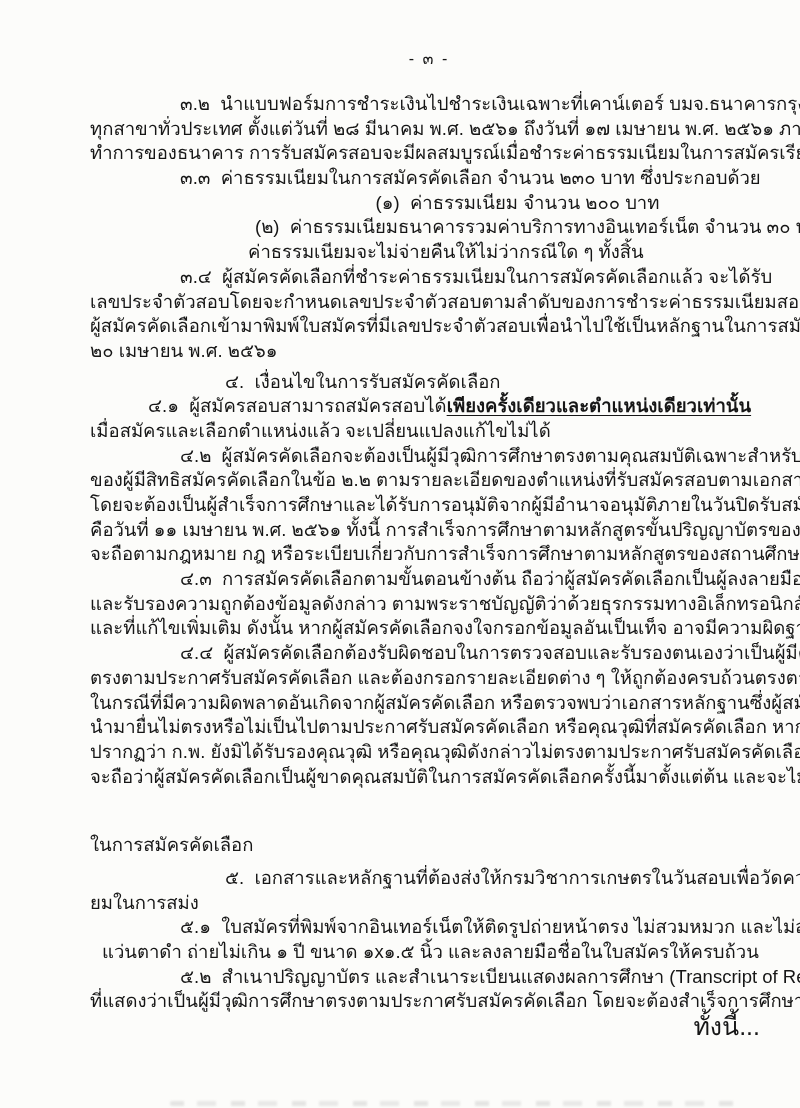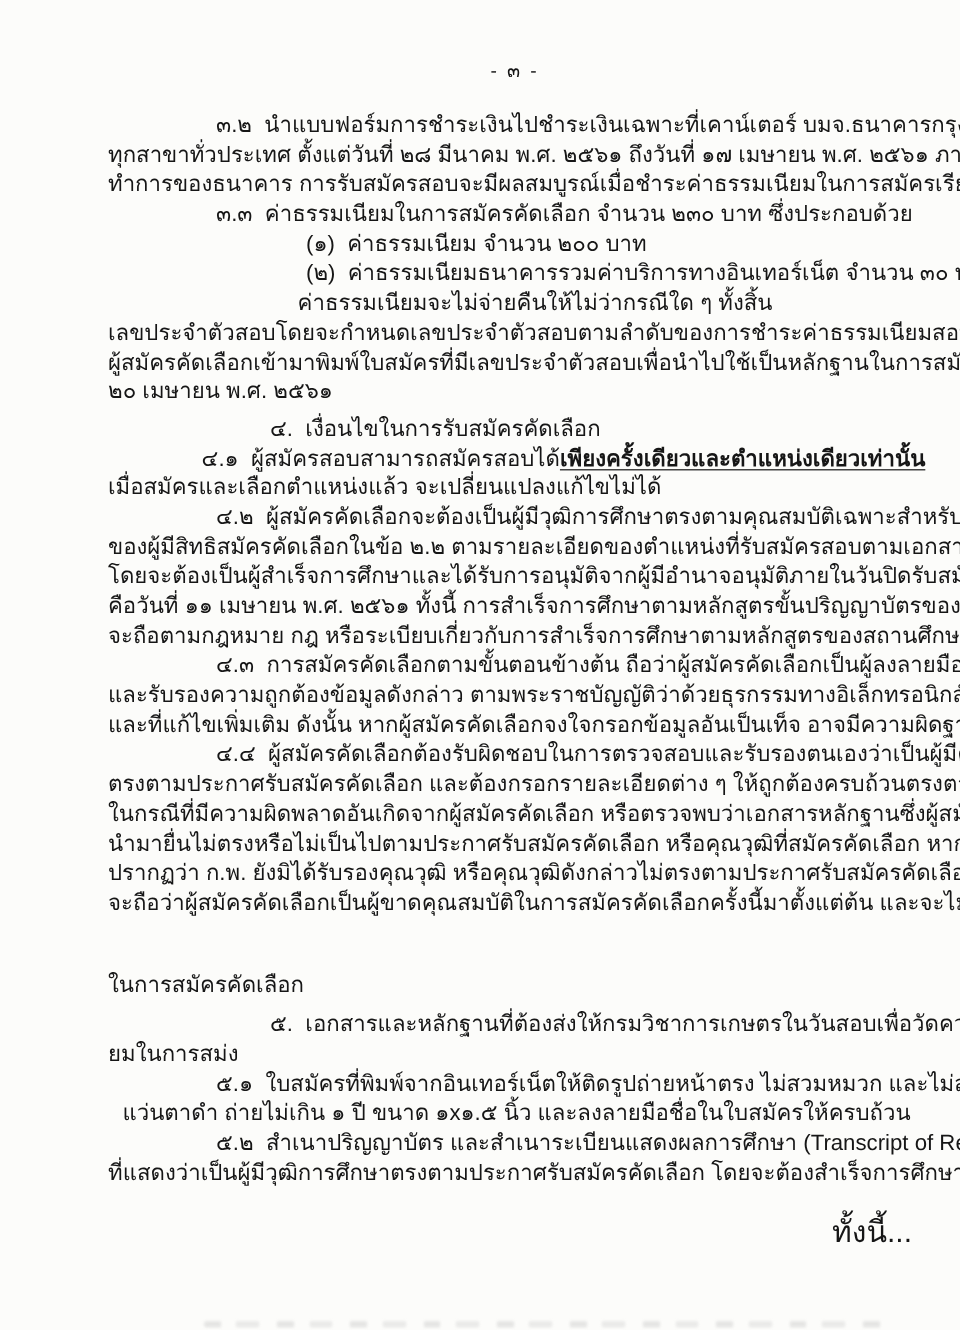--- a/index.html
+++ b/index.html
@@ -40,29 +40,30 @@
 </head>
 <body>
 
 <div class="page-number">- ๓ -</div>
 
 <div id="doc-body">
     <div class="line" style="margin-left: 90px;"><span>๓.๒  นำแบบฟอร์มการชำระเงินไปชำระเงินเฉพาะที่เคาน์เตอร์ บมจ.ธนาคารกรุงไทย</span></div>
     <div class="line" style="margin-left: 0px;"><span>ทุกสาขาทั่วประเทศ </span><span class="b">ตั้งแต่วันที่ ๒๘ มีนาคม พ.ศ. ๒๕๖๑ ถึงวันที่ ๑๗ เมษายน พ.ศ. ๒๕๖๑</span><span> ภายในเวลา</span></div>
     <div class="line" style="margin-left: 0px;"><span>ทำการของธนาคาร การรับสมัครสอบจะมีผลสมบูรณ์เมื่อชำระค่าธรรมเนียมในการสมัครเรียบร้อยแล้ว</span></div>
     <div class="line" style="margin-left: 90px;"><span>๓.๓  ค่าธรรมเนียมในการสมัครคัดเลือก จำนวน ๒๓๐ บาท ซึ่งประกอบด้วย</span></div>
-    <div class="line" style="margin-left: 165px;"><span>(๑)  ค่าธรรมเนียม จำนวน ๒๐๐ บาท</span></div>
+    <div class="line" style="margin-left: 165px; text-align: center;"><span>(๑)  ค่าธรรมเนียม จำนวน ๒๐๐ บาท</span></div>
     <div class="line" style="margin-left: 165px;"><span>(๒)  ค่าธรรมเนียมธนาคารรวมค่าบริการทางอินเทอร์เน็ต จำนวน ๓๐ บาท</span></div>
     <div class="line" style="margin-left: 158px;"><span class="b">ค่าธรรมเนียมจะไม่จ่ายคืนให้ไม่ว่ากรณีใด ๆ ทั้งสิ้น</span></div>
+    <div class="line" style="margin-left: 90px;"><span class="b">๓.๔  ผู้สมัครคัดเลือกที่ชำระค่าธรรมเนียมในการสมัครคัดเลือกแล้ว จะได้รับ</span></div>
     <div class="line" style="margin-left: 0px;"><span class="b">เลขประจำตัวสอบโดยจะกำหนดเลขประจำตัวสอบตามลำดับของการชำระค่าธรรมเนียมสอบ และให้</span></div>
     <div class="line" style="margin-left: 0px;"><span>ผู้สมัครคัดเลือกเข้ามาพิมพ์ใบสมัครที่มีเลขประจำตัวสอบเพื่อนำไปใช้เป็นหลักฐานในการสมัครได้ </span></div>
     <div class="line" style="margin-left: 0px;"><span class="b">๒๐ เมษายน พ.ศ. ๒๕๖๑</span></div>
     <div class="line" style="margin-left: 135px; margin-top: 6px;"><span class="b">๔.  เงื่อนไขในการรับสมัครคัดเลือก</span></div>
-    <div class="line" style="margin-left: 78px;"><span>๔.๑  ผู้สมัครสอบสามารถสมัครสอบได้</span><span class="bu">เพียงครั้งเดียวและตำแหน่งเดียวเท่านั้น</span></div>
-    <div class="line" style="margin-left: 0px;"><span>เมื่อสมัครและเลือกตำแหน่งแล้ว จะเปลี่ยนแปลงแก้ไขไม่ได้</span></div>
+    <div class="line" style="margin-left: 58px;"><span>๔.๑  ผู้สมัครสอบสามารถสมัครสอบได้</span><span class="bu">เพียงครั้งเดียวและตำแหน่งเดียวเท่านั้น</span></div>
+    <div class="line" style="margin-left: 0px; font-family: Liberation Serif, serif;"><span>เมื่อสมัครและเลือกตำแหน่งแล้ว จะเปลี่ยนแปลงแก้ไขไม่ได้</span></div>
     <div class="line" style="margin-left: 90px;"><span>๔.๒  ผู้สมัครคัดเลือกจะต้องเป็นผู้มีวุฒิการศึกษาตรงตามคุณสมบัติเฉพาะสำหรับตำแหน่ง</span></div>
     <div class="line" style="margin-left: 0px;"><span>ของผู้มีสิทธิสมัครคัดเลือกในข้อ ๒.๒ </span><span class="b">ตามรายละเอียดของตำแหน่งที่รับสมัครสอบตามเอกสารแนบท้ายประกาศนี้</span></div>
     <div class="line" style="margin-left: 0px;"><span>โดยจะต้องเป็นผู้สำเร็จการศึกษาและได้รับการอนุมัติจากผู้มีอำนาจอนุมัติภาย</span><span class="b">ในวันปิดรับสมัครคัดเลือก</span></div>
     <div class="line" style="margin-left: 0px;"><span class="b">คือวันที่ ๑๑ เมษายน พ.ศ. ๒๕๖๑</span><span> ทั้งนี้ การสำเร็จการศึกษาตามหลักสูตรขั้นปริญญาบัตรของสถานศึกษาใด</span></div>
     <div class="line" style="margin-left: 0px;"><span>จะถือตามกฎหมาย กฎ หรือระเบียบเกี่ยวกับการสำเร็จการศึกษาตามหลักสูตรของสถานศึกษานั้นเป็นเกณฑ์</span></div>
     <div class="line" style="margin-left: 90px;"><span>๔.๓  การสมัครคัดเลือกตามขั้นตอนข้างต้น ถือว่าผู้สมัครคัดเลือกเป็นผู้ลงลายมือชื่อ</span></div>
     <div class="line" style="margin-left: 0px;"><span>และรับรองความถูกต้องข้อมูลดังกล่าว ตามพระราชบัญญัติว่าด้วยธุรกรรมทางอิเล็กทรอนิกส์ พ.ศ. ๒๕๔๔</span></div>
     <div class="line" style="margin-left: 0px;"><span>และที่แก้ไขเพิ่มเติม ดังนั้น หากผู้สมัครคัดเลือกจงใจกรอกข้อมูลอันเป็นเท็จ อาจมีความผิดฐานแจ้งความเท็จ</span></div>
     <div class="line" style="margin-left: 90px;"><span>๔.๔  ผู้สมัครคัดเลือกต้องรับผิดชอบในการตรวจสอบและรับรองตนเองว่าเป็นผู้มีคุณสมบัติ</span></div>
     <div class="line" style="margin-left: 0px;"><span>ตรงตามประกาศรับสมัครคัดเลือก และต้องกรอกรายละเอียดต่าง ๆ ให้ถูกต้องครบถ้วนตรงตามความเป็นจริง</span></div>

